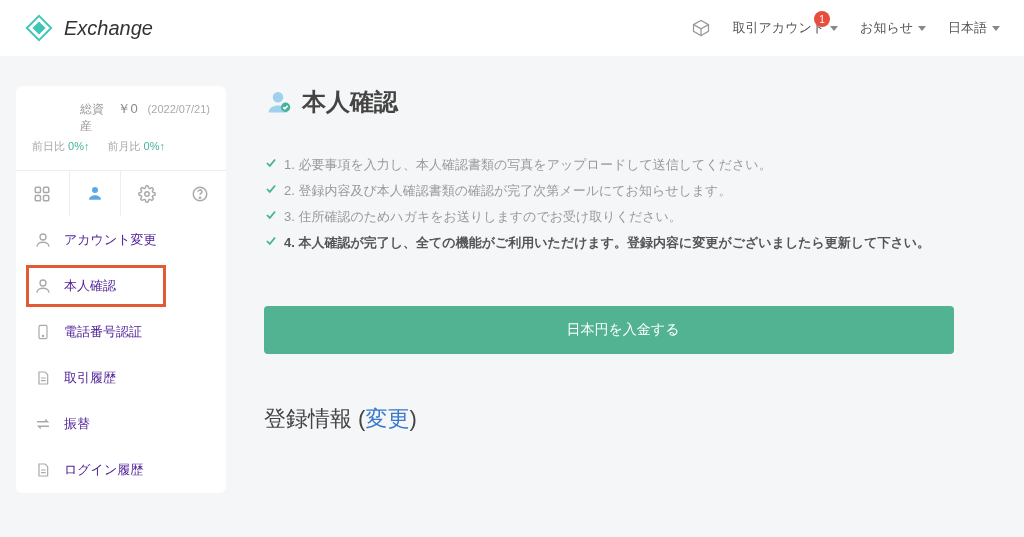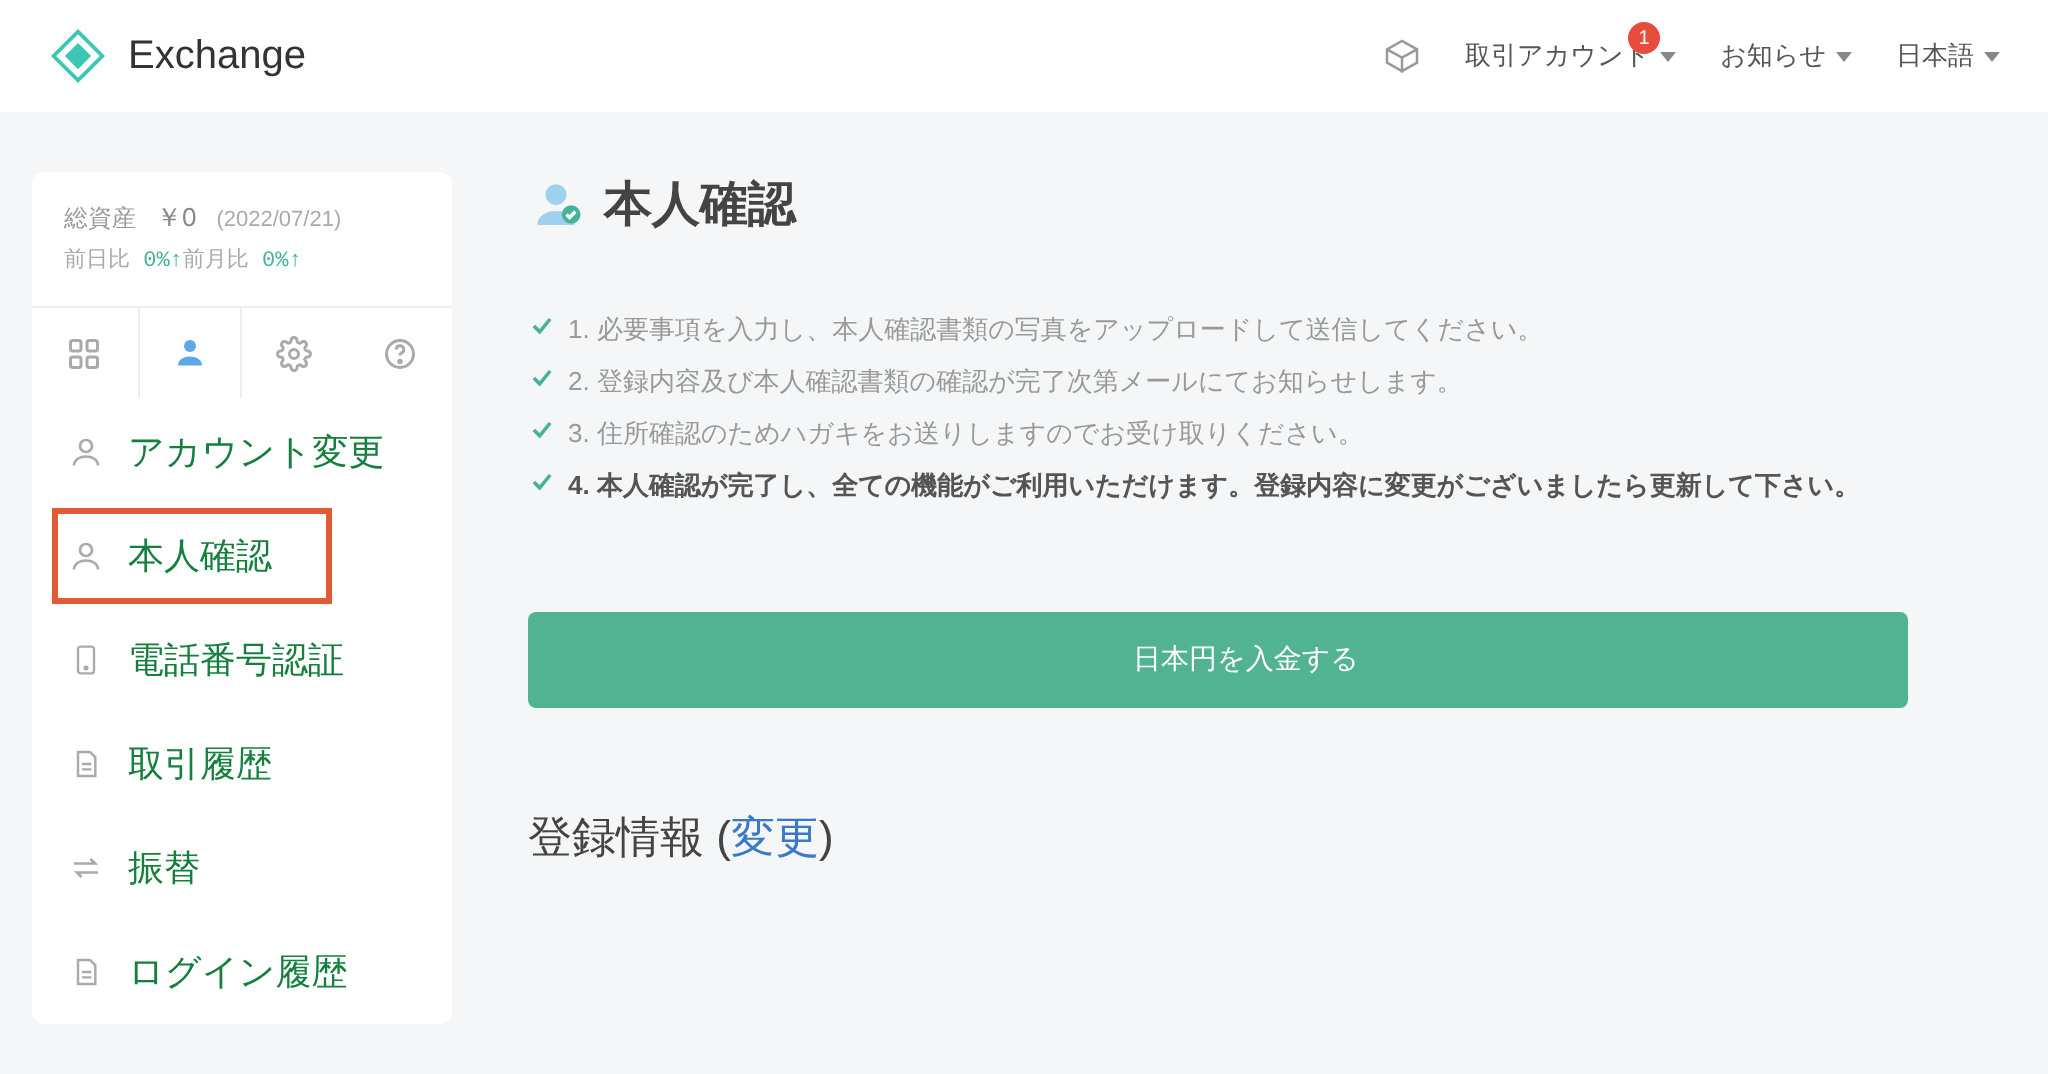--- a/index.html
+++ b/index.html
@@ -1,44 +1,44 @@
 <!DOCTYPE html>
 <html><head>
 <meta charset="utf-8">
 <style>
 * { margin: 0; padding: 0; box-sizing: border-box; }
 body { font-family: -apple-system, BlinkMacSystemFont, "Segoe UI", "Hiragino Sans", sans-serif; background: #f5f6f7; width: 1024px; height: 537px; overflow: hidden; }
 
 .header { background: #fff; height: 56px; display: flex; align-items: center; padding: 0 24px; justify-content: space-between; }
-.logo-wrap { display: flex; align-items: center; gap: 10px; }
+.logo-wrap { display: flex; align-items: center; gap: 10px; font-style: italic; }
 .logo-mark { width: 30px; height: 30px; position: relative; }
 .logo-text { font-size: 20px; font-weight: 400; color: #333; }
 .header-right { display: flex; align-items: center; gap: 22px; }
 .header-item { display: flex; align-items: center; gap: 5px; font-size: 13px; color: #555; cursor: pointer; position: relative; }
 .badge { position: absolute; top: -8px; right: 8px; background: #e74c3c; color: #fff; width: 16px; height: 16px; border-radius: 50%; font-size: 10px; display: flex; align-items: center; justify-content: center; }
 .chevron-down { width: 0; height: 0; border-left: 4px solid transparent; border-right: 4px solid transparent; border-top: 5px solid #888; }
 
 .layout { display: flex; gap: 38px; padding: 30px 0 0 16px; }
 .sidebar { width: 210px; background: #fff; border-radius: 6px; padding: 14px 0 0 0; }
 .assets { padding: 0 16px 16px 16px; font-size: 12px; color: #999; }
-.assets-row1 { display: flex; align-items: baseline; gap: 10px; margin-bottom: 4px; }
+.assets-row1 { display: flex; align-items: baseline; gap: 10px; margin-bottom: 4px; margin-left: 48px; }
 .assets-amt { color: #888; font-size: 13px; }
 .assets-date { color: #aaa; font-size: 11px; }
-.assets-row2 { display: flex; font-size: 11px; font-family: Liberation Mono, monospace; }
+.assets-row2 { display: flex; gap: 18px; font-size: 11px; }
 .pct-up { color: #45b39b; }
 .pct-label { color: #aaa; }
 
 .tab-icons { border-top: 1px solid #eee; display: flex; }
 .tab-icon { flex: 1; height: 46px; display: flex; align-items: center; justify-content: center; color: #aaa; cursor: pointer; }
 .tab-icon.active { border-bottom: 2px solid transparent; position: relative; }
 .tab-icon.active::before { content:''; position:absolute; top:-1px; left:0; right:0; bottom:-1px; border:1px solid #eee; border-bottom:none; border-top:none; }
 .tab-icon.active svg { color:#5fa8e8; }
 
 .menu { list-style: none; }
-.menu-item { display: flex; align-items: center; gap: 12px; padding: 14px 18px; font-size: 18px; color: #15803d; cursor: pointer; }
+.menu-item { display: flex; align-items: center; gap: 12px; padding: 14px 18px; font-size: 13px; color: #4c1d95; cursor: pointer; }
 .menu-item .micon { width: 18px; height: 18px; color: #aaa; display:flex; align-items:center; justify-content:center; }
 .menu-item.selected { position: relative; }
 .menu-item.selected::after { content:''; position:absolute; left:10px; right:60px; top:2px; bottom:2px; border:3px solid #e25b35; pointer-events:none; }
 
 .main { flex: 1; padding: 0 40px 0 0; }
 .page-title { display:flex; align-items:center; gap:10px; margin-bottom: 34px; }
 .page-title-text { font-size: 24px; font-weight: 600; color: #444; }
 .steps { font-size: 13px; line-height: 2; margin-bottom: 50px; text-align: center; }
 .step { color:#999; display:flex; gap:6px; align-items:flex-start; }
 .step.bold { color:#555; font-weight:600; }

